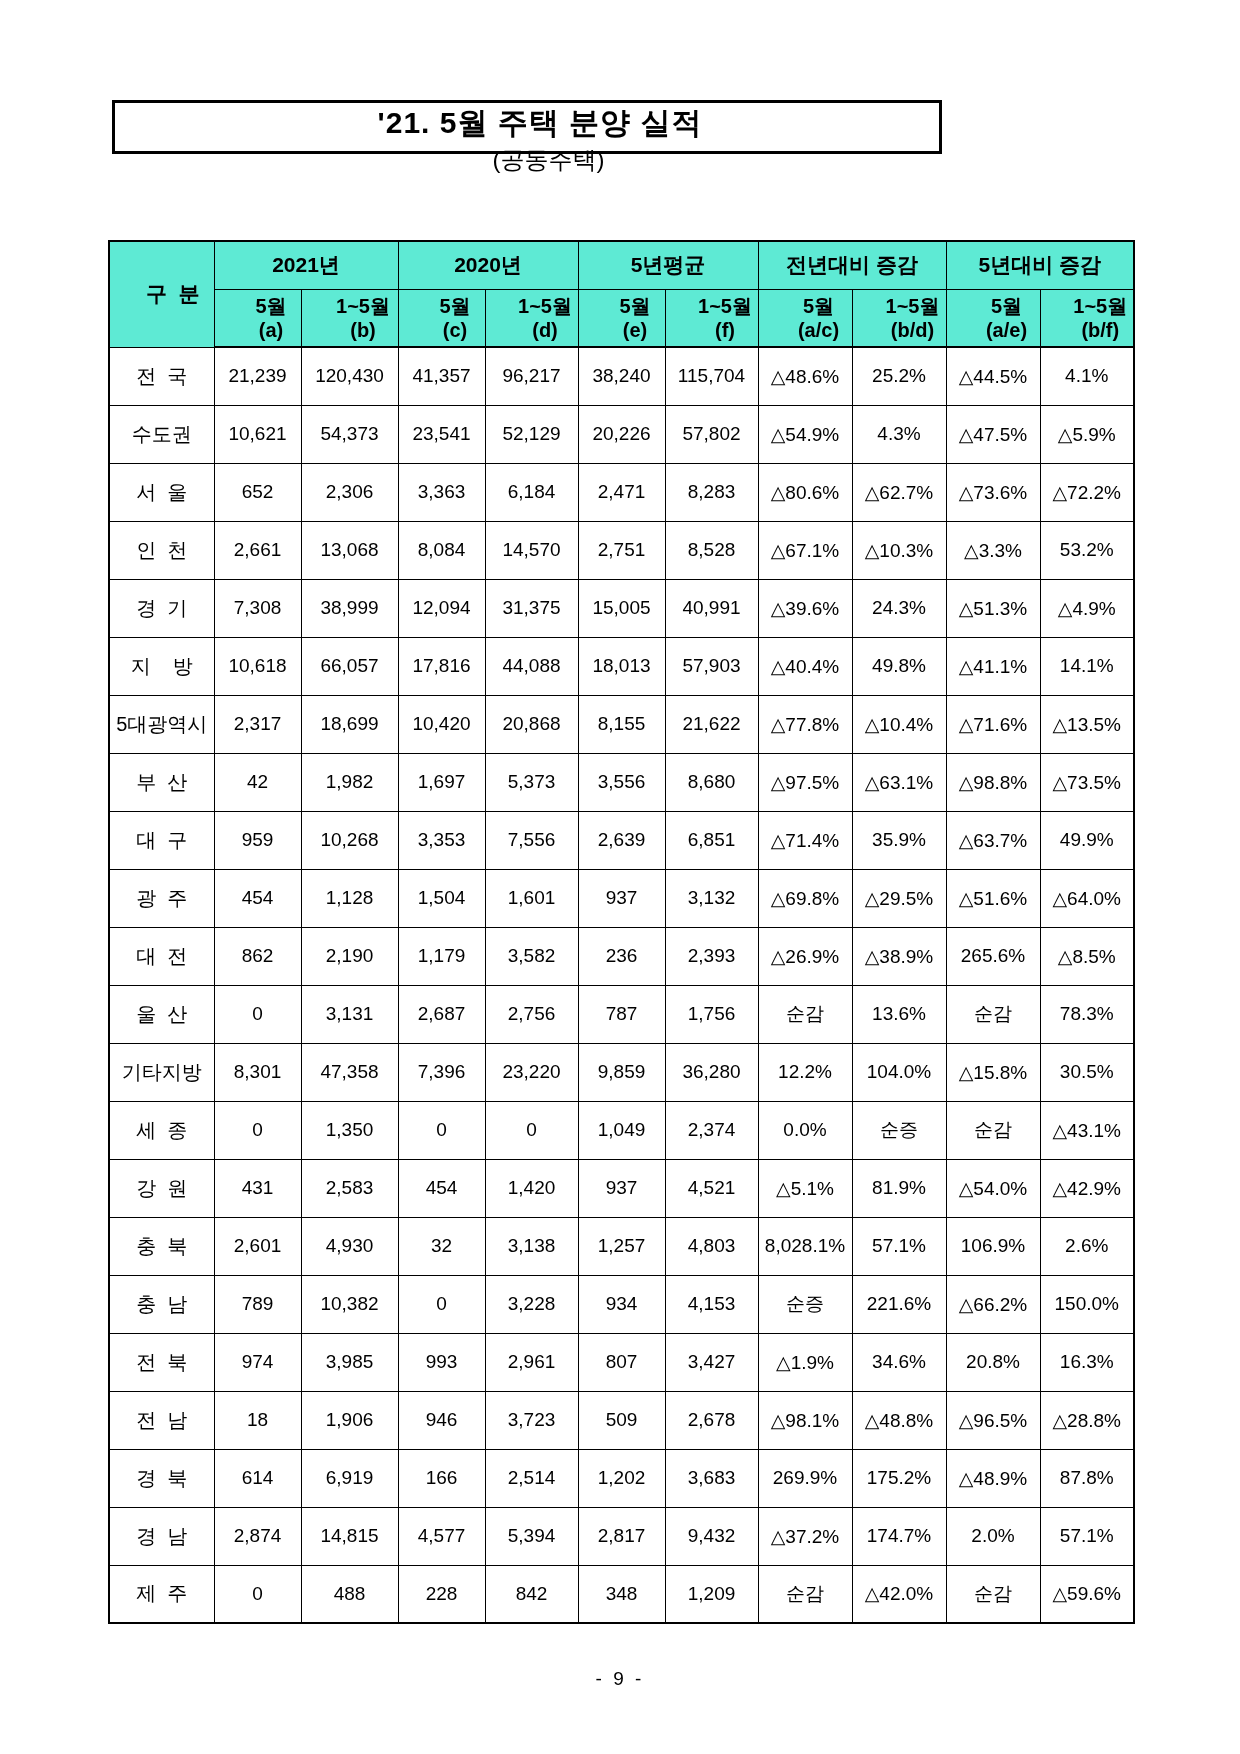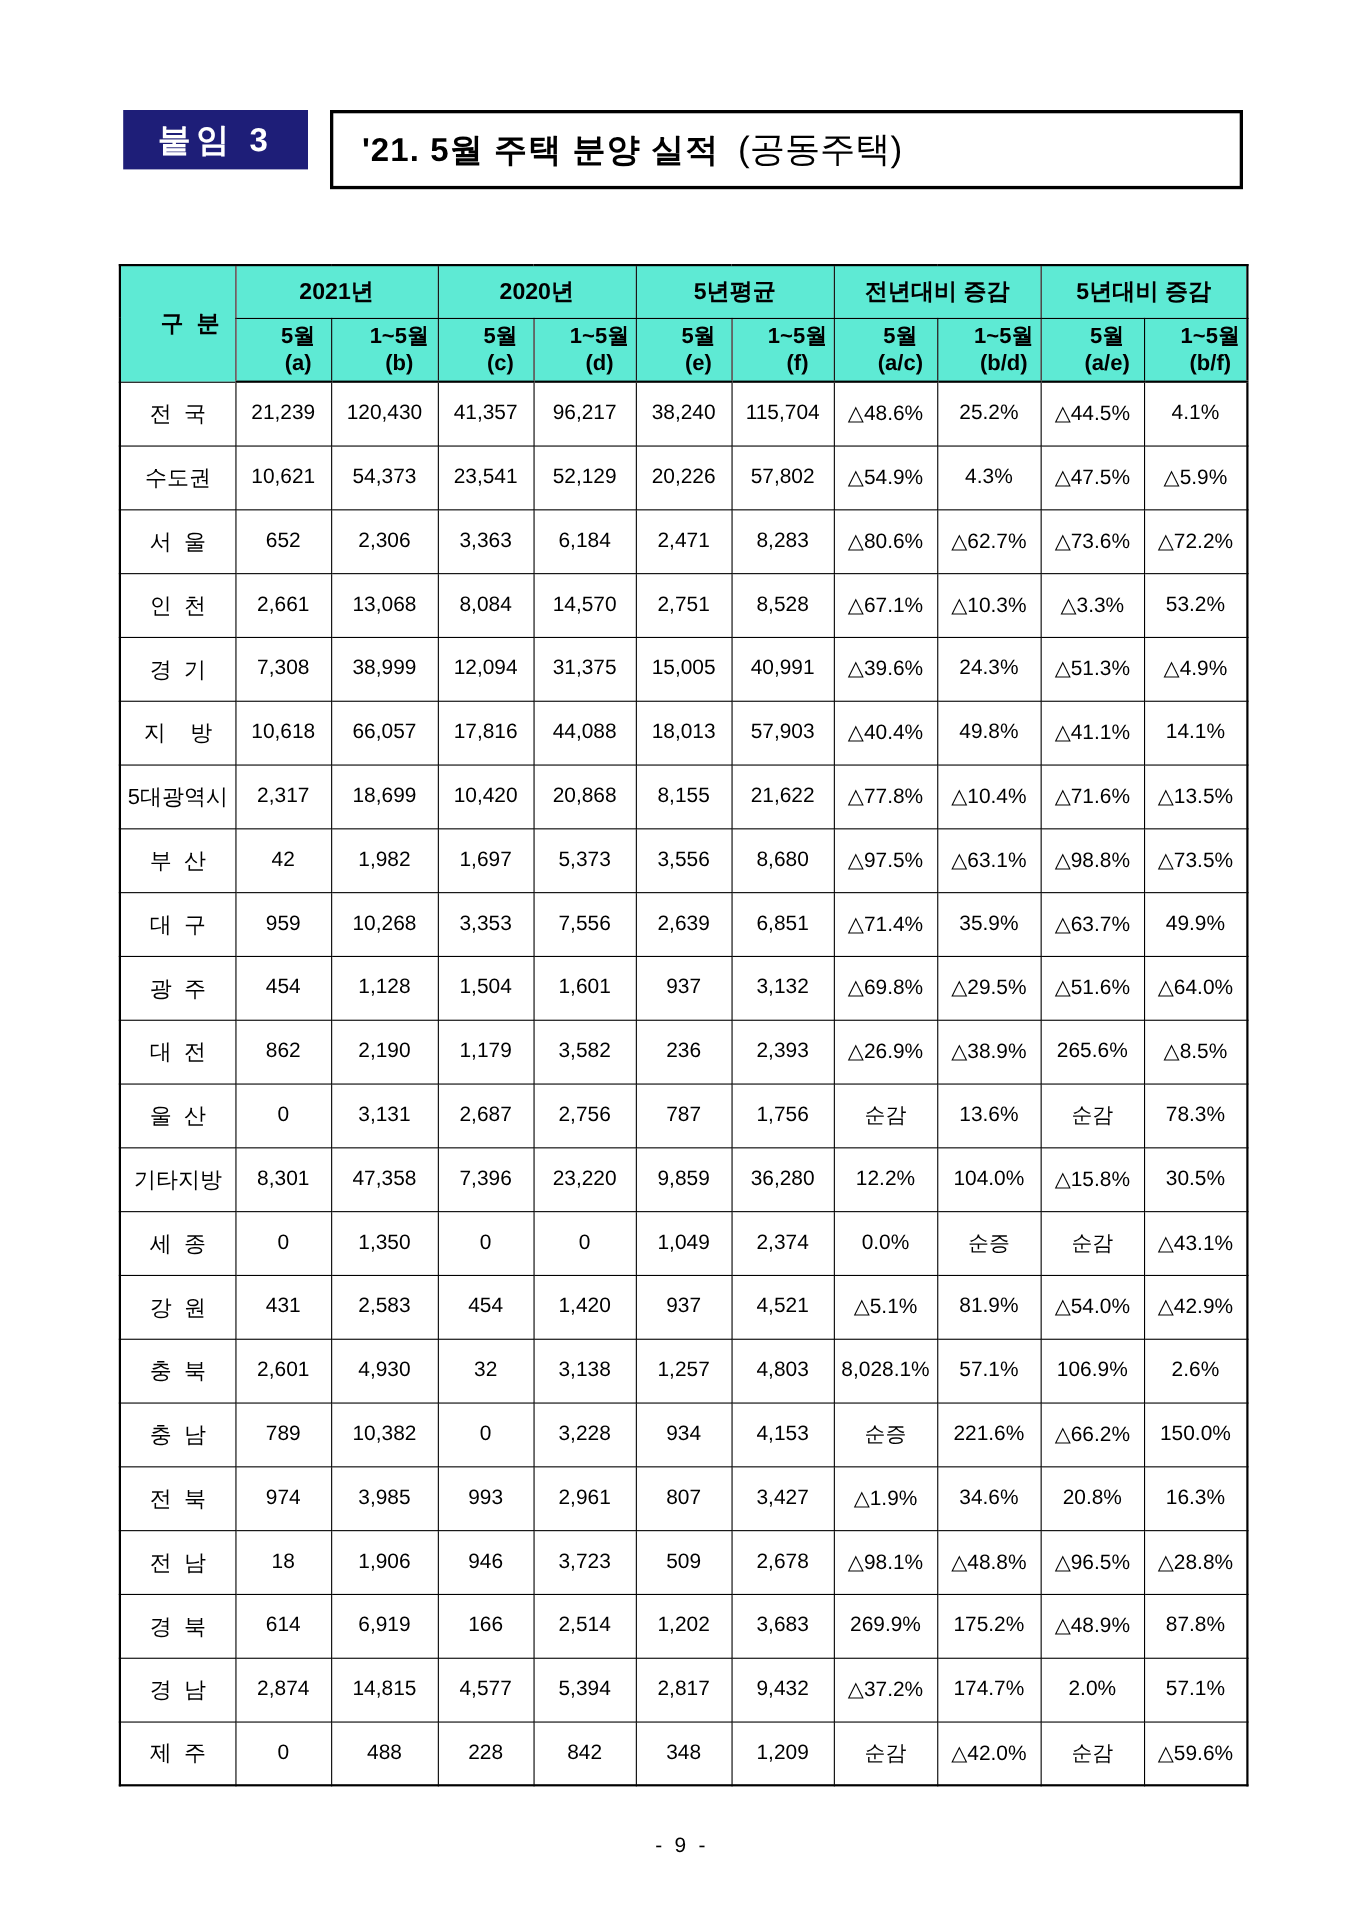--- a/index.html
+++ b/index.html
@@ -16,26 +16,27 @@
     display: flex; align-items: stretch; gap: 20px;
   }
   .badge {
     background: #1E1E78; color: #fff;
     width: 168px; height: 54px;
     display: flex; align-items: center; justify-content: center;
     font-size: 30px; font-weight: bold; letter-spacing: 5px;
   }
   .title-box {
     border: 3px solid #000;
-    width: 830px; height: 72px;
+    width: 830px; height: 54px;
     display: flex; align-items: center;
     padding-left: 26px;
+    flex-direction: column;
   }
   .title-main { font-size: 30px; font-weight: bold; letter-spacing: 1px; }
-  .title-paren { font-size: 32px; font-weight: normal; margin-left: 17px; }
+  .title-paren { font-size: 24px; font-weight: normal; margin-left: 17px; }
   .unit-label {
     position: absolute; top: 218px; right: 107px;
     font-size: 19px; letter-spacing: 1px; margin-top: 28px;
   }
   table.stats {
     position: absolute; top: 240px; left: 108px;
     width: 1025px;
     border-collapse: collapse;
     table-layout: fixed;
     border: 2px solid #000;
@@ -58,21 +59,20 @@
   .stats tbody td.rowlabel { font-size: 20px; white-space: pre; margin-left: 16px; }
   .pagenum {
     position: absolute; top: 1668px; left: 0; width: 100%;
     text-align: center; font-size: 19px; letter-spacing: 3px;
   }
 </style>
 </head>
 <body>
 
 <div class="title-row">
-  <div class="badge">붙임 3</div>
   <div class="title-box">
     <span class="title-main">'21. 5월 주택 분양 실적</span>
     <span class="title-paren">(공동주택)</span>
   </div>
 </div>
 
 <div class="unit-label">(단위 : 호)</div>
 
 <table class="stats">
   <colgroup>

